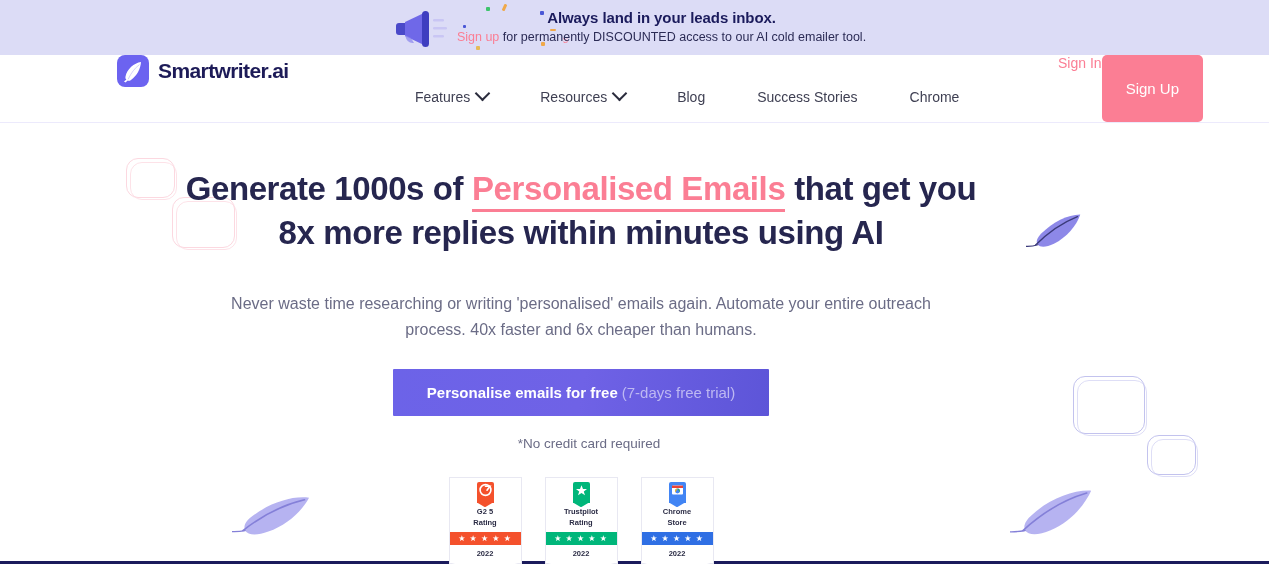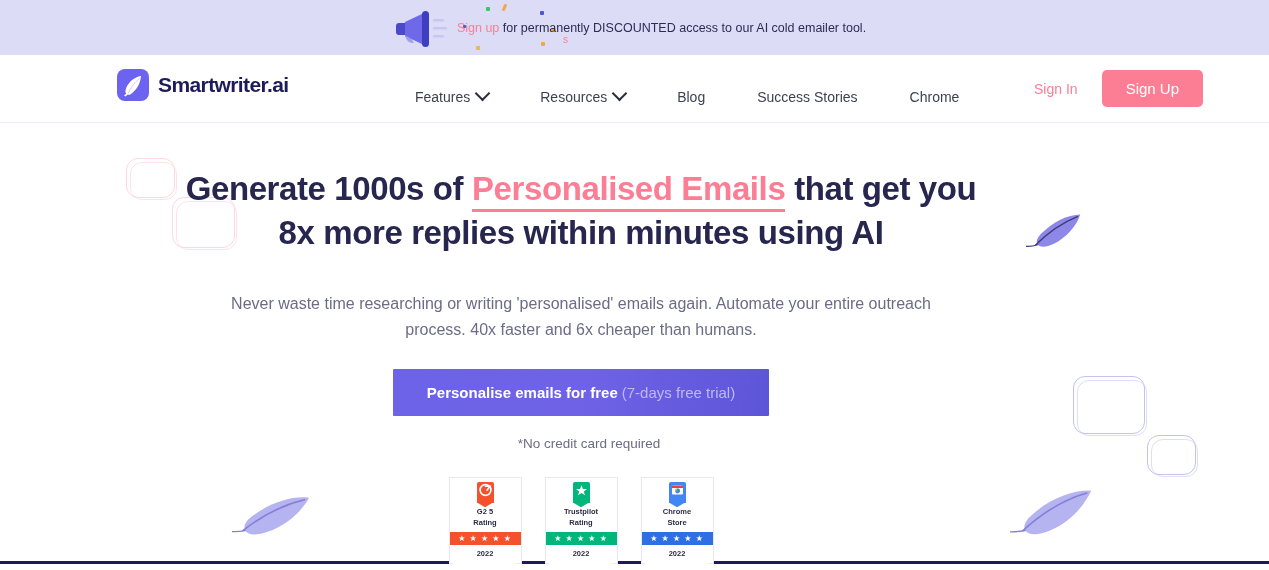--- a/index.html
+++ b/index.html
@@ -79,21 +79,21 @@
     display: flex;
     align-items: center;
     border-bottom: 1px solid #eceafc;
   }
   .logo-block {
     display: flex;
     align-items: center;
     gap: 9px;
     position: absolute;
     left: 117px;
-    top: 14px;
+    top: 0;
   }
   .logo-mark {
     width: 32px;
     height: 32px;
     border-radius: 8px;
     background: #6c63f0;
     position: relative;
     overflow: hidden;
   }
   .logo-text {
@@ -130,22 +130,20 @@
     border-right: 2px solid #2b2c3d;
     border-bottom: 2px solid #2b2c3d;
     transform: translateY(-3px) rotate(45deg);
   }
   .nav-right {
     position: absolute;
     right: 66px;
     top: 0;
     height: 67px;
     display: flex;
-    align-items: center;
-    gap: 24px;
   }
   .signin {
     font-size: 14px;
     color: #fb7e94;
     cursor: pointer;
   }
   .signup-btn {
     background: #fb7e94;
     color: #ffffff;
     font-size: 15px;
@@ -332,20 +330,21 @@
           <path d="M8 18 L14 18 L14 30 L8 30 Q5 30 5 27 L5 21 Q5 18 8 18 Z" fill="#4a49c9"></path>
           <path d="M14 17 L33 8 L33 40 L14 31 Z" fill="#6f68e8"></path>
           <rect x="31" y="6" width="7" height="36" rx="3.5" fill="#3f3ec0"></rect>
           <path d="M14 30 Q16 39 23 38 L20 33 Z" fill="#8e89ee" opacity="0.75"></path>
           <rect x="42" y="14" width="11" height="2.6" rx="1.3" fill="#c9c6f4"></rect>
           <rect x="42" y="22" width="14" height="2.6" rx="1.3" fill="#c9c6f4"></rect>
           <rect x="42" y="30" width="11" height="2.6" rx="1.3" fill="#c9c6f4"></rect>
         </svg>
       </div>
       <div class="banner-text">
+        <span class="banner-title">Always land in your leads inbox.</span>
         <span class="banner-sub"><span class="signup-link">Sign up</span><span> for permanently DISCOUNTED access to our AI cold emailer tool.</span></span>
       </div>
     </div>
   </div>
 
   <div class="navbar">
     <div class="logo-block">
       <div class="logo-mark">
         <svg width="32" height="32" viewBox="0 0 32 32" xmlns="http://www.w3.org/2000/svg">
           <path d="M24 7 C17 8 10 14 8.5 21.5 C8.2 23 8.6 24 9.4 24.6 L7 26.4 L8.4 27.4 L10.8 25.6 C11.8 26 12.9 25.7 14 24.9 C20 20.6 23.6 13.8 24 7 Z" fill="#ffffff"></path>

